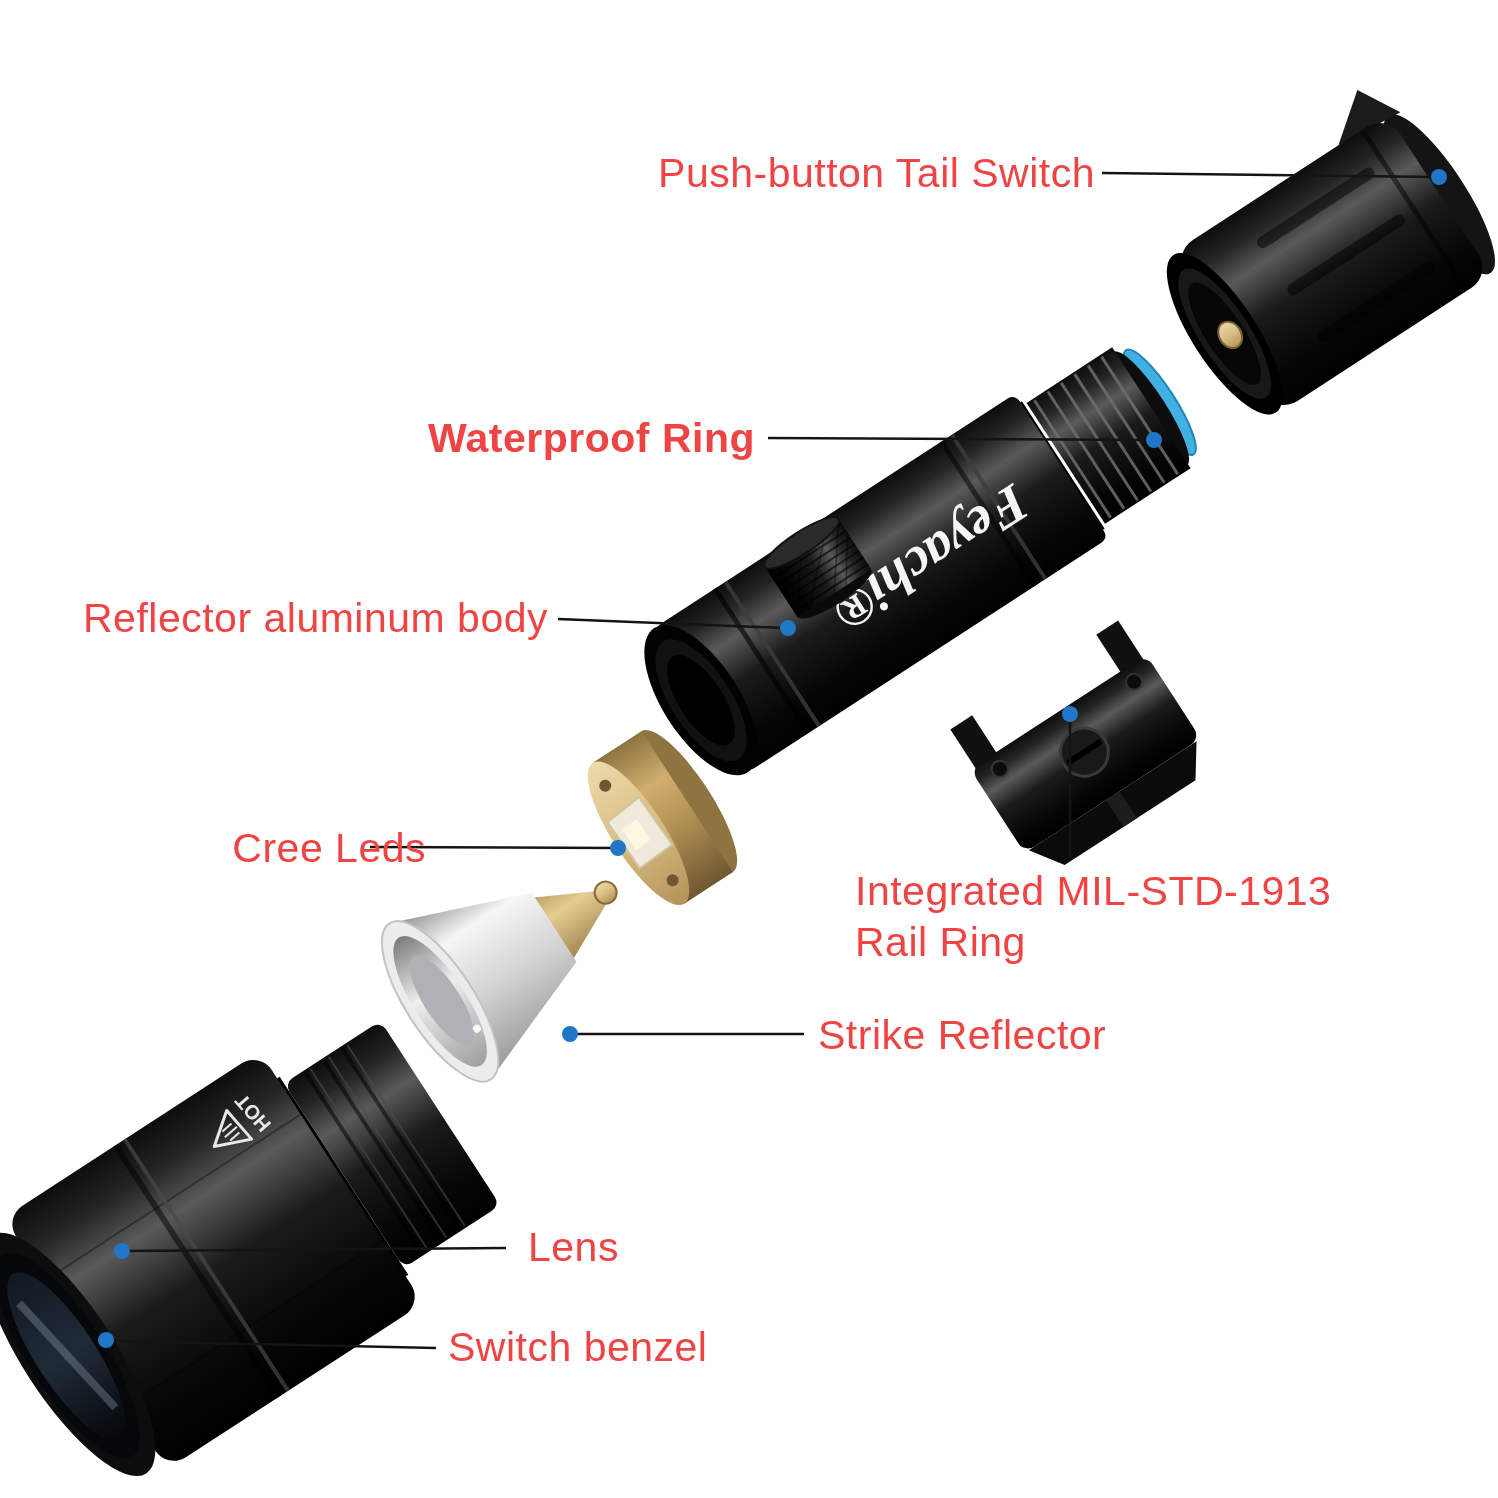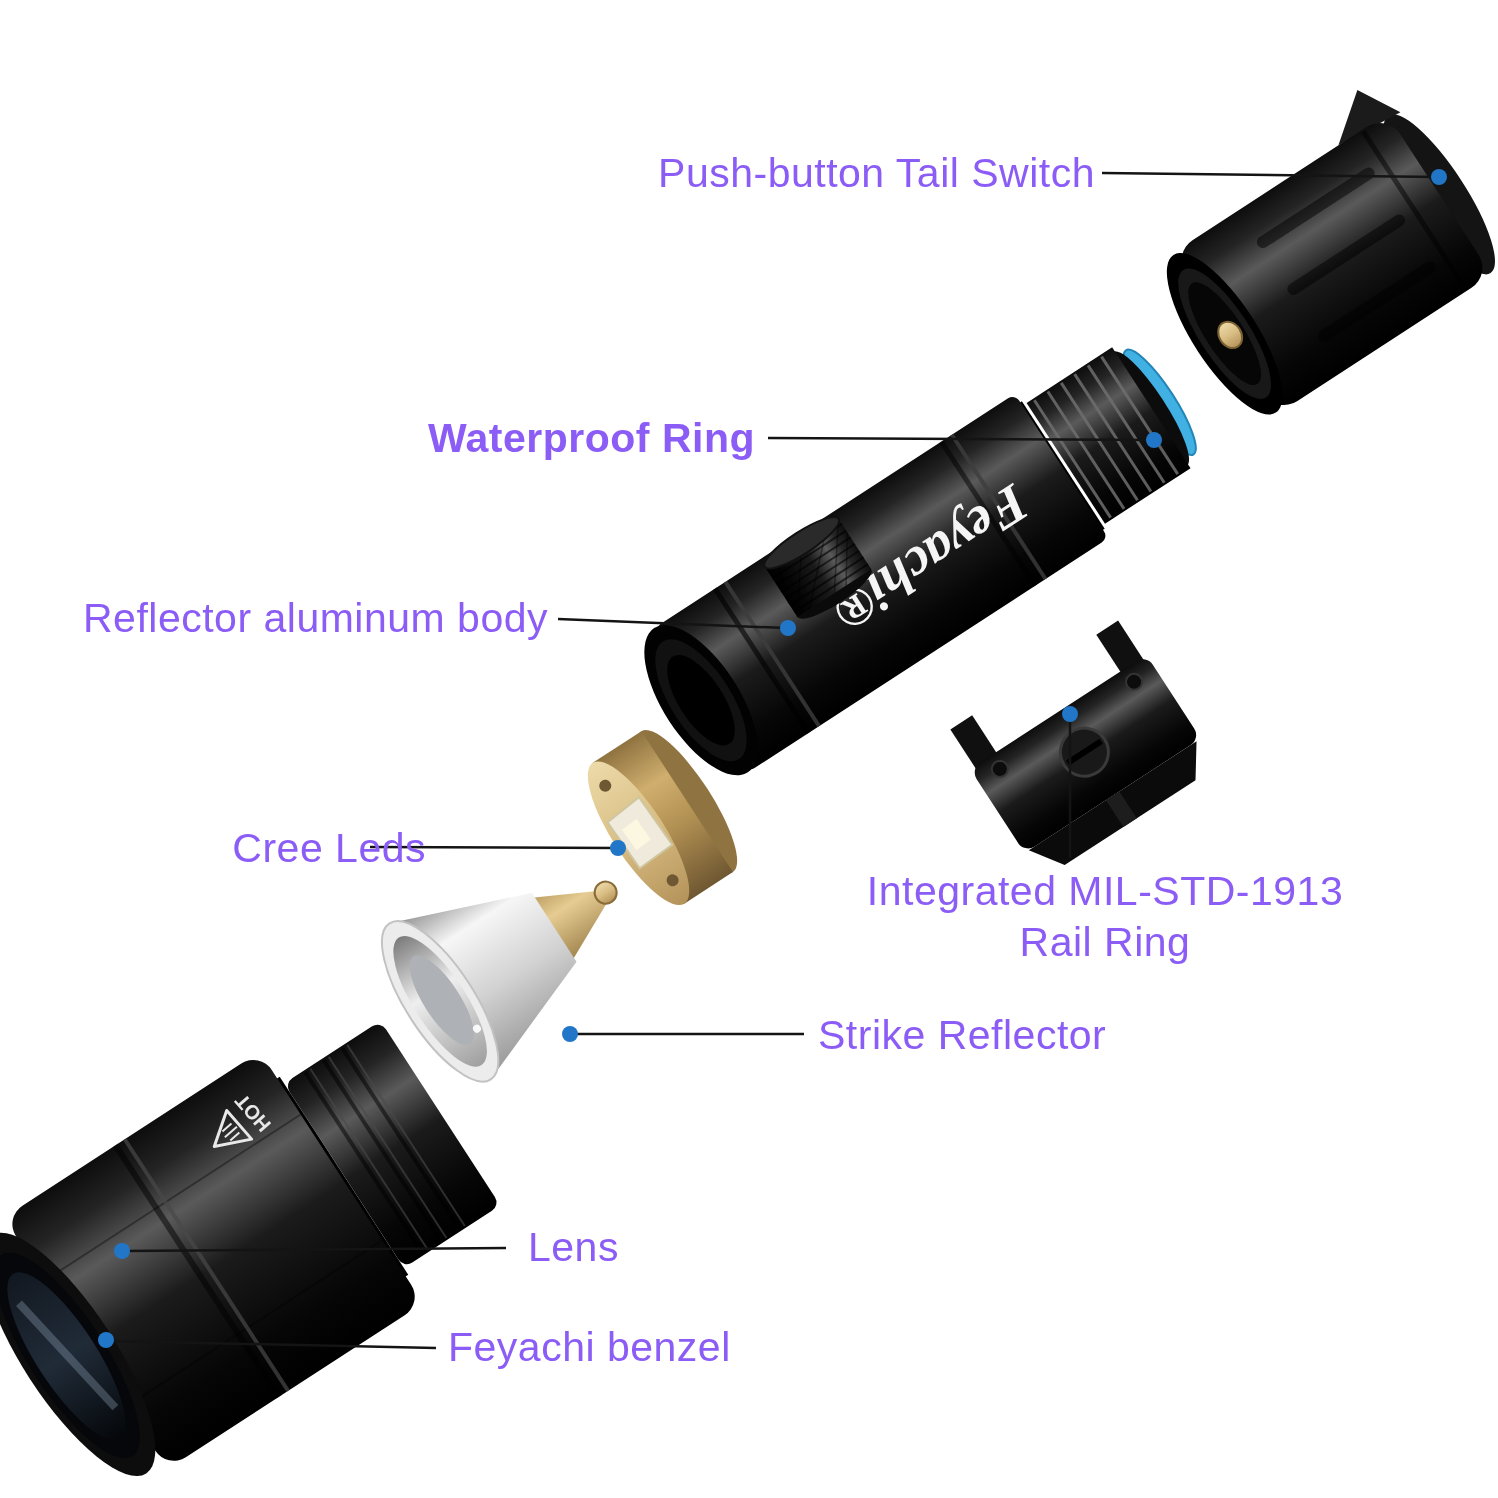--- a/index.html
+++ b/index.html
@@ -13,25 +13,25 @@
   }
   #art {
     position: absolute;
     left: 0; top: 0;
     width: 1498px; height: 1498px;
   }
   .label {
     position: absolute;
     font-size: 41px;
     line-height: 1.25;
-    color: #8b5cf6;
+    color: #ef4444;
     white-space: nowrap;
     letter-spacing: 0.5px;
   }
-  .label.center { text-align: center; white-space: normal; }
+  .label.center { white-space: normal; }
   .label .line { display: block; }
 </style>
 </head>
 <body>
 
 <div id="stage">
 
   <svg id="art" viewBox="0 0 1498 1498">
     <defs>
       <linearGradient id="gBlack" x1="0" y1="0" x2="0" y2="1">
@@ -197,15 +197,15 @@
   <div class="label" style="right:403px;  top:148px;">Push-button Tail Switch</div>
   <div class="label" style="right:743px;  top:413px;font-weight:bold;">Waterproof Ring</div>
   <div class="label" style="right:950px;  top:593px;">Reflector aluminum body</div>
   <div class="label" style="right:1072px; top:823px;">Cree Leds</div>
   <div class="label center" style="left:855px; top:866px; width:500px;">
     <span class="line">Integrated MIL-STD-1913</span>
     <span class="line">Rail Ring</span>
   </div>
   <div class="label" style="left:818px;  top:1010px;">Strike Reflector</div>
   <div class="label" style="left:528px;  top:1222px;">Lens</div>
-  <div class="label" style="left:448px;  top:1322px;">Feyachi benzel</div>
+  <div class="label" style="left:448px;  top:1322px;">Switch benzel</div>
 
 </div>
 
 </body></html>

